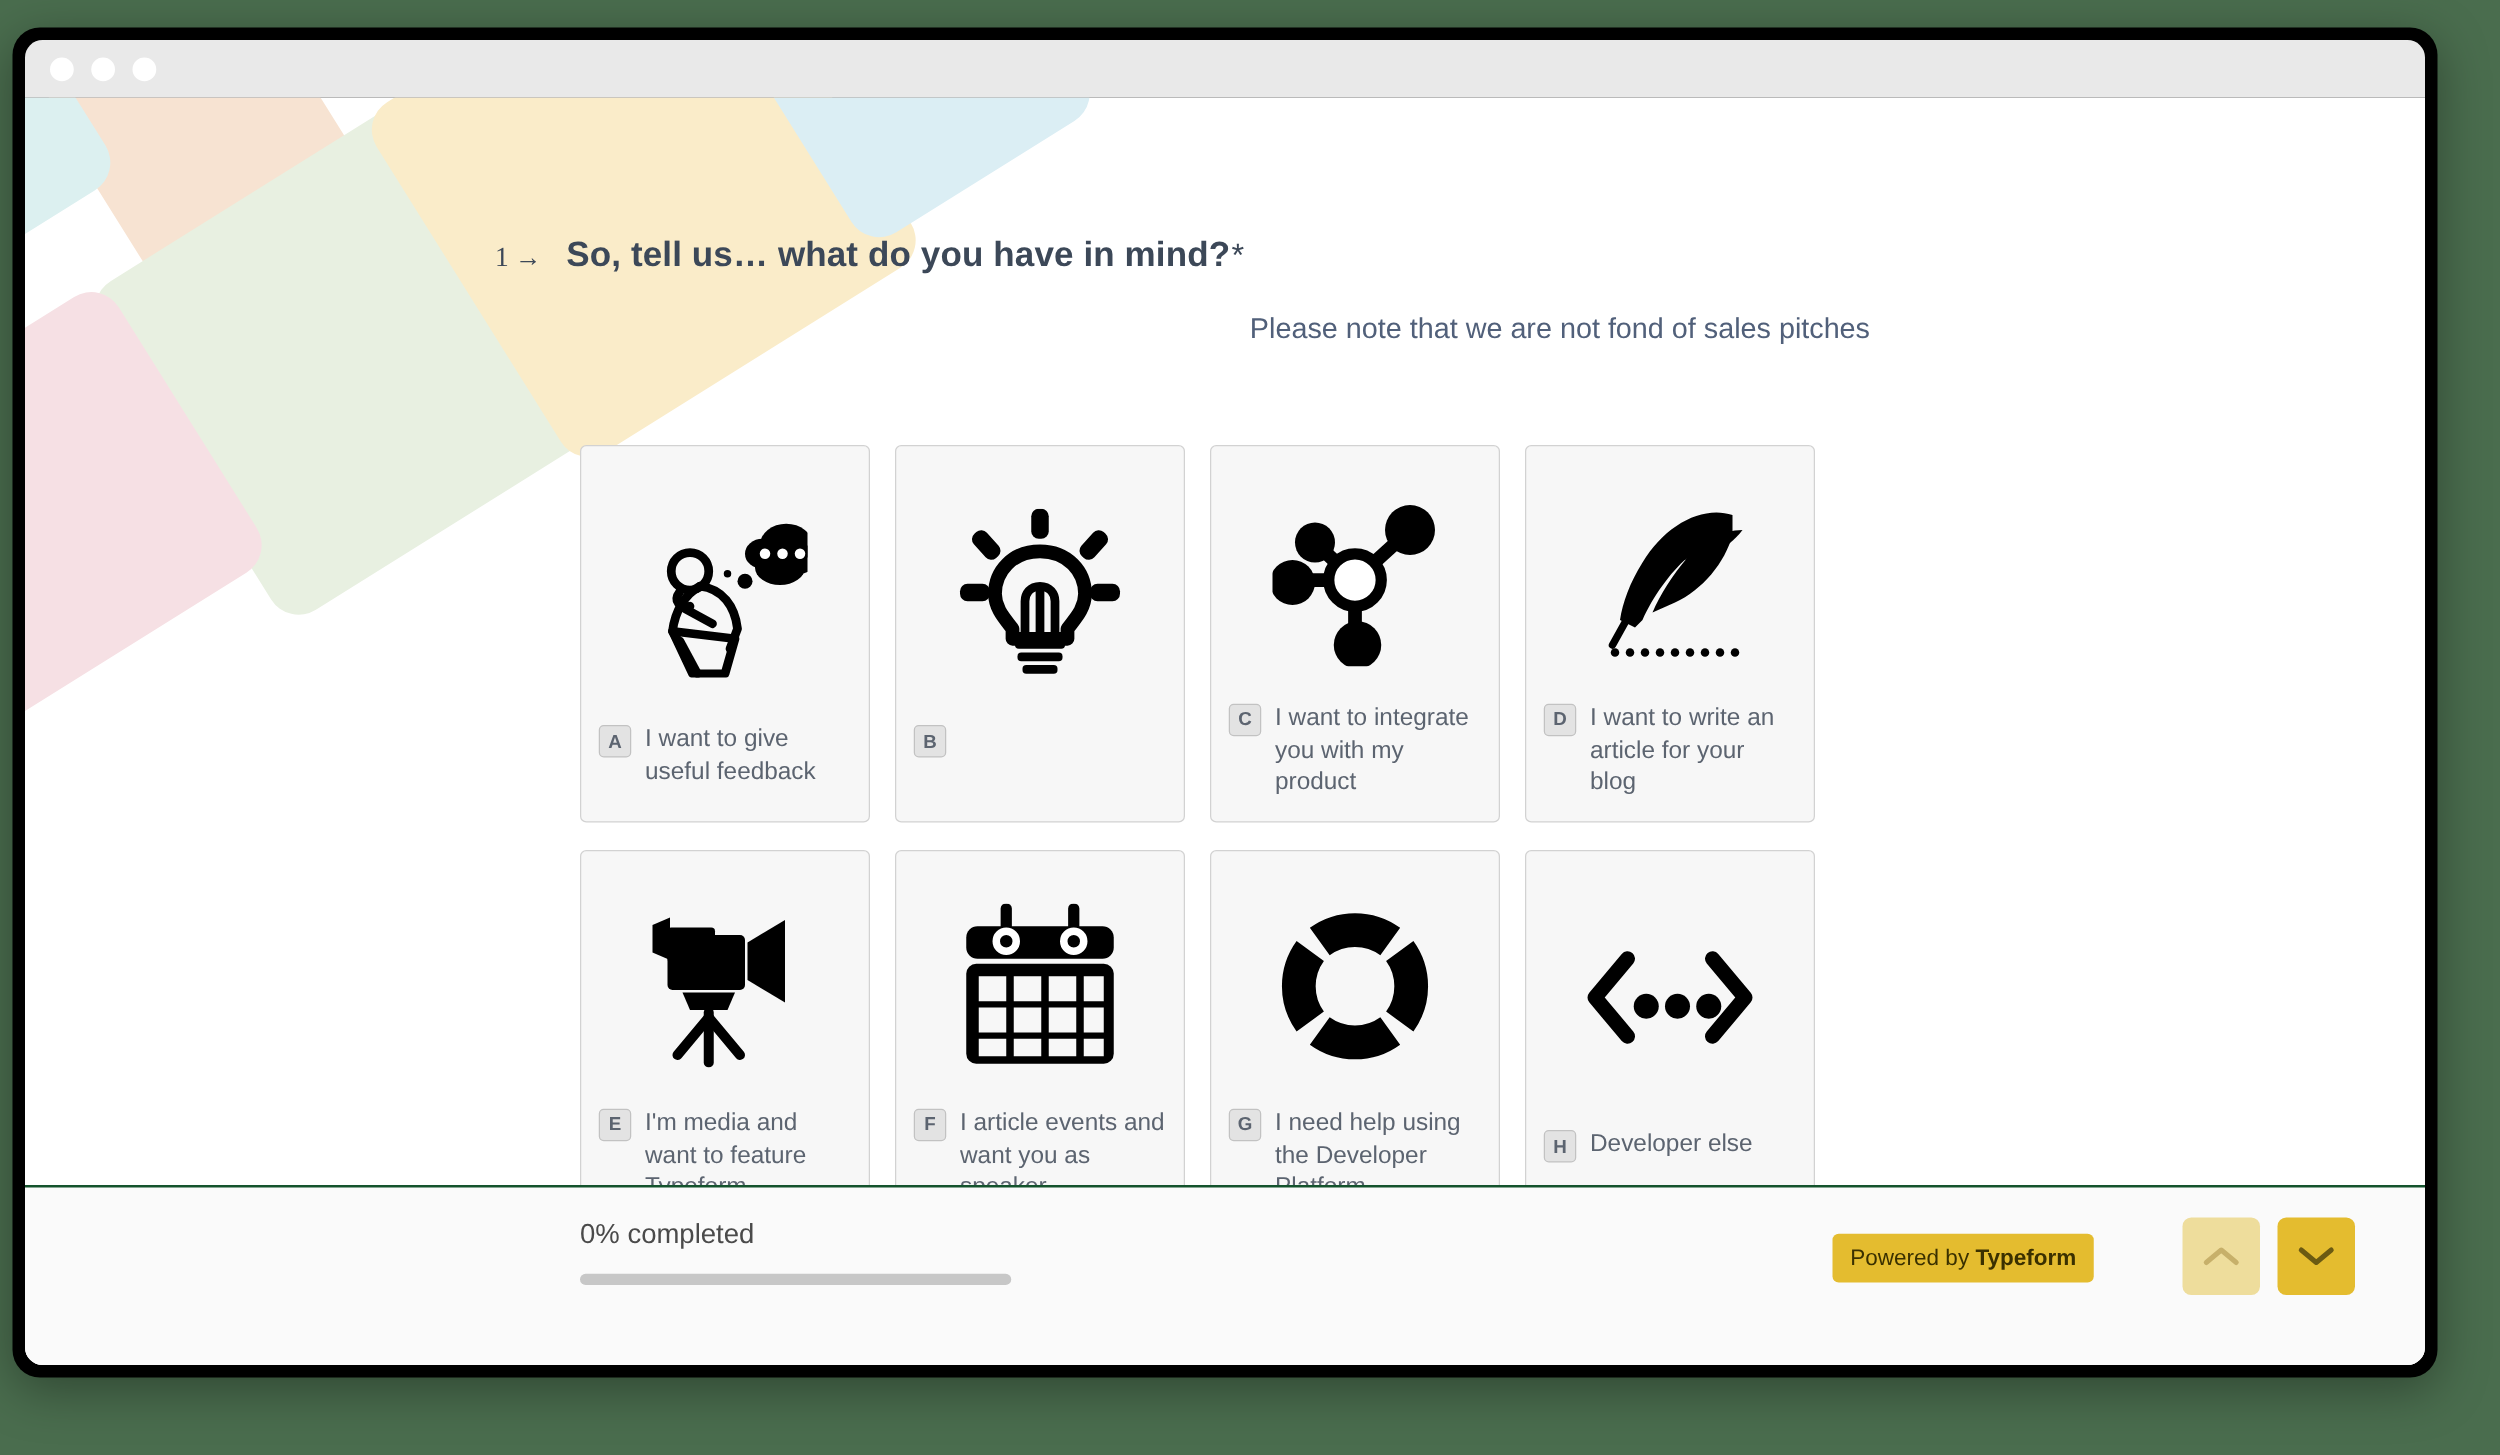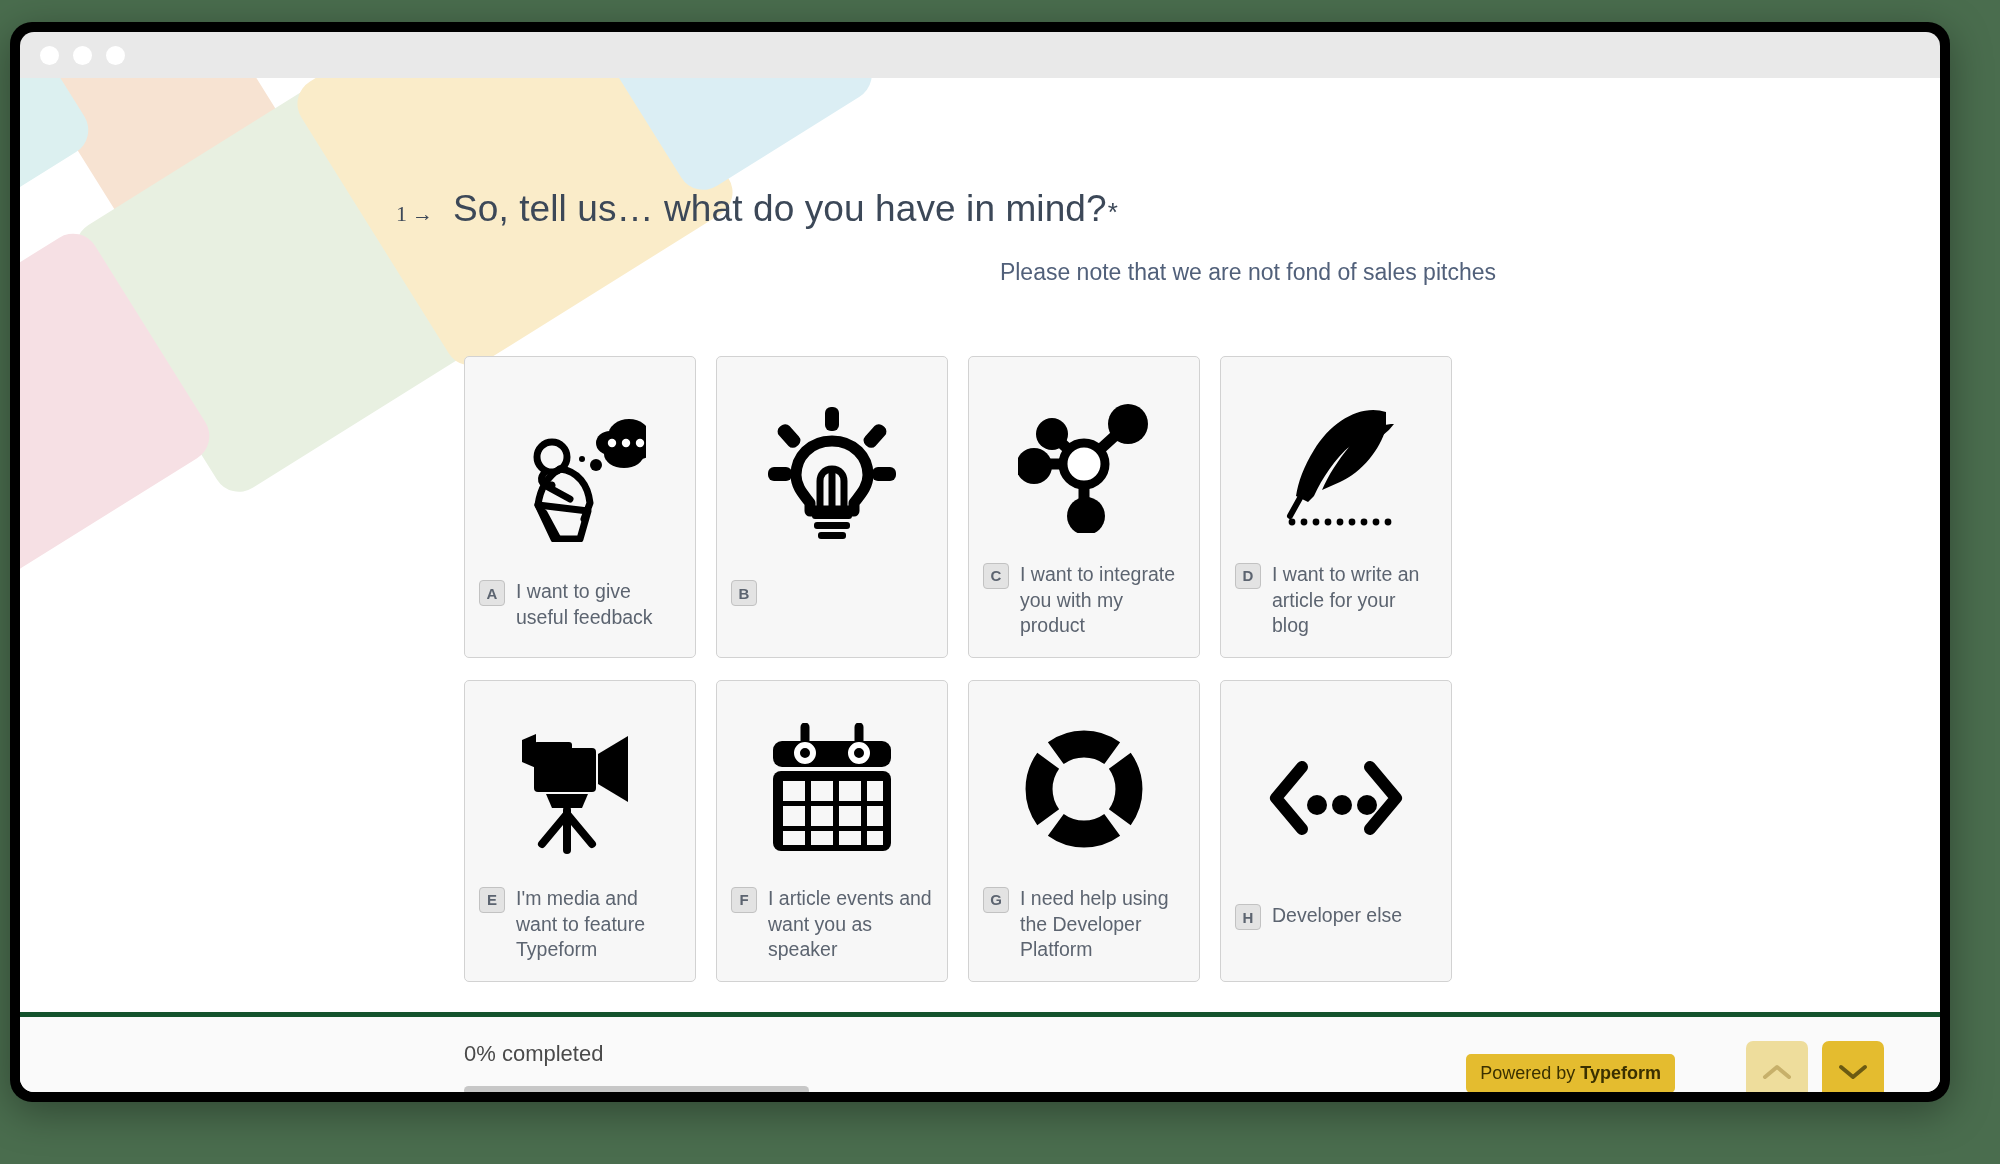--- a/index.html
+++ b/index.html
@@ -105,22 +105,22 @@
     color: #3c4858;
     margin-right: 5px;
   }
   #question-arrow {
     font-size: 21px;
     color: #3c4858;
     margin-right: 20px;
     line-height: 1;
   }
   #question-title {
-    font-size: 37px;
-    font-weight: 400;
+    font-size: 28px;
+    font-weight: 700;
     color: #3c4858;
     letter-spacing: 0.1px;
     white-space: nowrap;
   }
   #required-star {
     font-size: 26px;
     color: #3c4858;
     vertical-align: super;
     margin-left: 1px;
   }
@@ -195,23 +195,23 @@
     line-height: 1.32;
     color: #5c6470;
   }
 
   
   #footer {
     position: absolute;
     left: 0;
     bottom: 0;
     width: 1920px;
-    height: 80px;
+    height: 144px;
     background: #fafafa;
-    border-top: 5px solid #14532d;
+    border-top: 2px solid #14532d;
   }
 
   #progress-wrap {
     position: absolute;
     left: 444px;
     top: 24px;
     width: 345px;
   }
   #progress-label {
     font-size: 22px;

